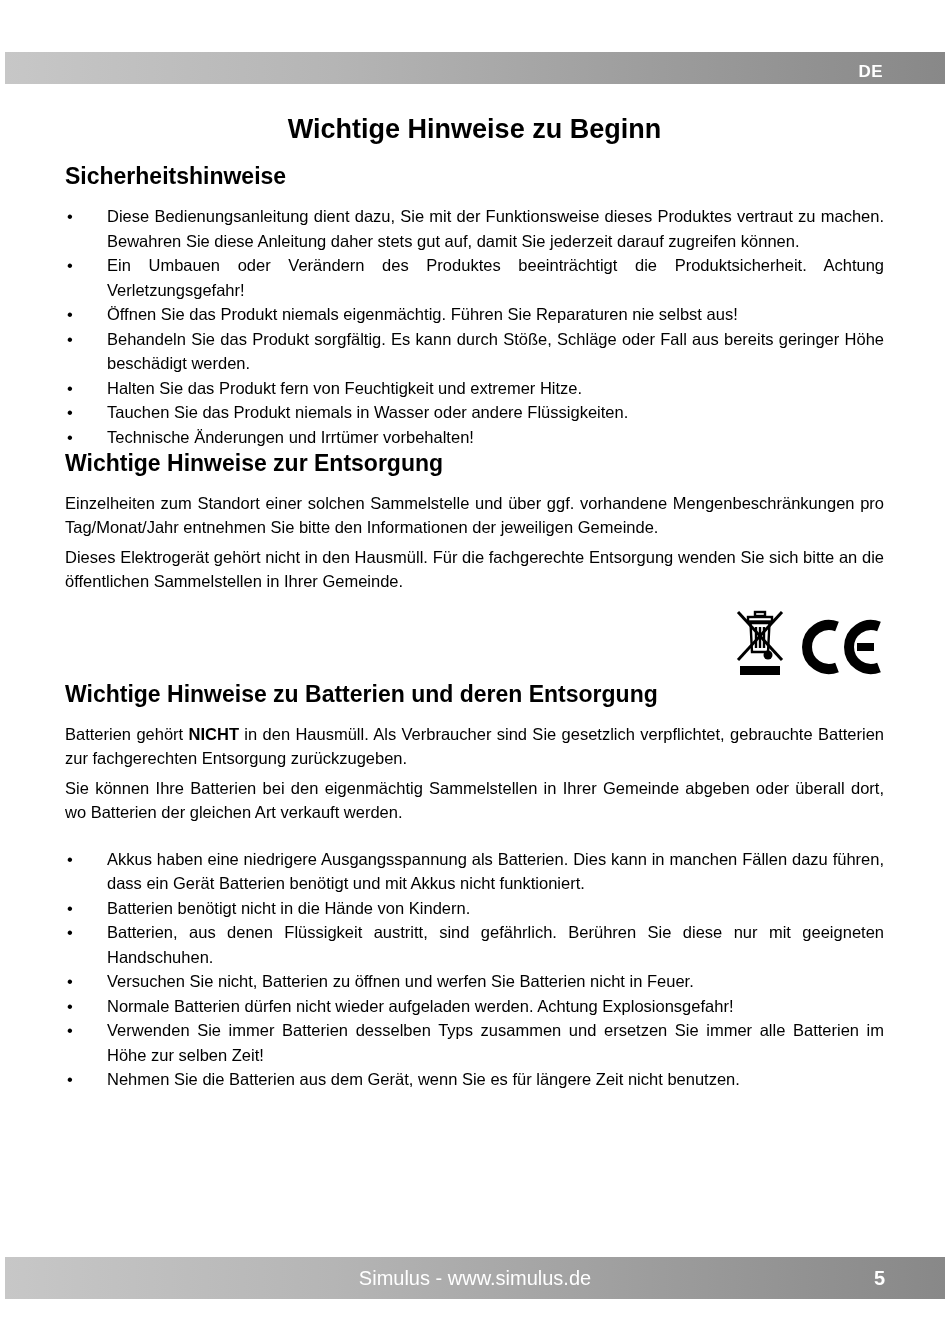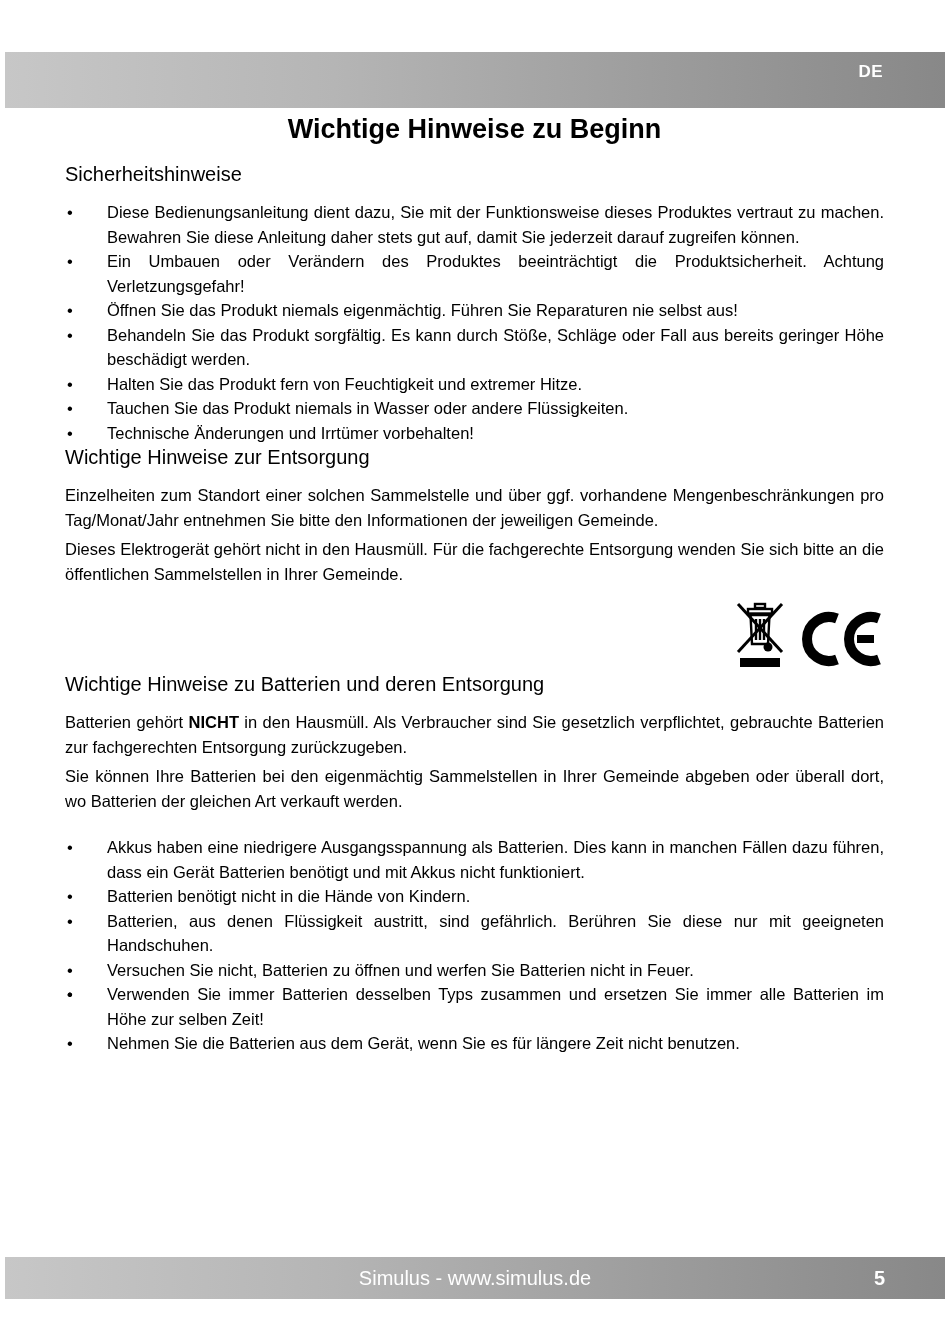--- a/index.html
+++ b/index.html
@@ -15,21 +15,21 @@
 
   
   .gradient-bar {
     position: absolute;
     left: 5px;
     right: 5px;
     background: linear-gradient(to right, #c7c7c7 0%, #b5b5b5 35%, #9c9c9c 70%, #888888 100%);
   }
   .header-bar {
     top: 52px;
-    height: 56px;
+    height: 32px;
   }
   .header-bar .lang {
     position: absolute;
     right: 62px;
     top: 0;
     line-height: 40px;
     color: #ffffff;
     font-weight: bold;
     font-size: 17px;
     letter-spacing: 0.5px;
@@ -65,22 +65,22 @@
     width: 819px;
   }
   h1.doc-title {
     font-size: 27px;
     font-weight: bold;
     margin: 21px 0 17px 0;
     line-height: 1.2;
     text-align: center;
   }
   h2.section-heading {
-    font-size: 20px;
-    font-weight: normal;
+    font-size: 23px;
+    font-weight: bold;
     margin: 0 0 13px 0;
     line-height: 1.25;
   }
   .section-gap { margin-top: 53px; }
   .section-gap-sm { margin-top: 20px; }
 
   p.body-text {
     font-size: 16.5px;
     line-height: 24.5px;
     margin: 0 0 5px 0;
@@ -175,21 +175,21 @@
 
   <h2 class="section-heading section-gap-sm">Wichtige Hinweise zu Batterien und deren Entsorgung</h2>
   <p class="body-text"><span>Batterien gehört </span><b>NICHT</b><span> in den Hausmüll. Als Verbraucher sind Sie gesetzlich verpflichtet, gebrauchte Batterien zur fachgerechten Entsorgung zurückzugeben.</span></p>
   <p class="body-text">Sie können Ihre Batterien bei den eigenmächtig Sammelstellen in Ihrer Gemeinde abgeben oder überall dort, wo Batterien der gleichen Art verkauft werden.</p>
 
   <ul class="bullet-list" style="margin-top: 22px;">
     <li><span class="bullet">•</span><span>Akkus haben eine niedrigere Ausgangsspannung als Batterien. Dies kann in manchen Fällen dazu führen, dass ein Gerät Batterien benötigt und mit Akkus nicht funktioniert.</span></li>
     <li><span class="bullet">•</span><span>Batterien benötigt nicht in die Hände von Kindern.</span></li>
     <li><span class="bullet">•</span><span>Batterien, aus denen Flüssigkeit austritt, sind gefährlich. Berühren Sie diese nur mit geeigneten Handschuhen.</span></li>
     <li><span class="bullet">•</span><span>Versuchen Sie nicht, Batterien zu öffnen und werfen Sie Batterien nicht in Feuer.</span></li>
-    <li><span class="bullet">•</span></li>
+    <li><span class="bullet">•</span><span>Normale Batterien dürfen nicht wieder aufgeladen werden. Achtung Explosionsgefahr!</span></li>
     <li><span class="bullet">•</span><span>Verwenden Sie immer Batterien desselben Typs zusammen und ersetzen Sie immer alle Batterien im Höhe zur selben Zeit!</span></li>
     <li><span class="bullet">•</span><span>Nehmen Sie die Batterien aus dem Gerät, wenn Sie es für längere Zeit nicht benutzen.</span></li>
   </ul>
 
 </div>
 
 <div class="gradient-bar footer-bar">
   <span class="brand">Simulus - www.simulus.de</span>
   <span class="page-number">5</span>
 </div>

